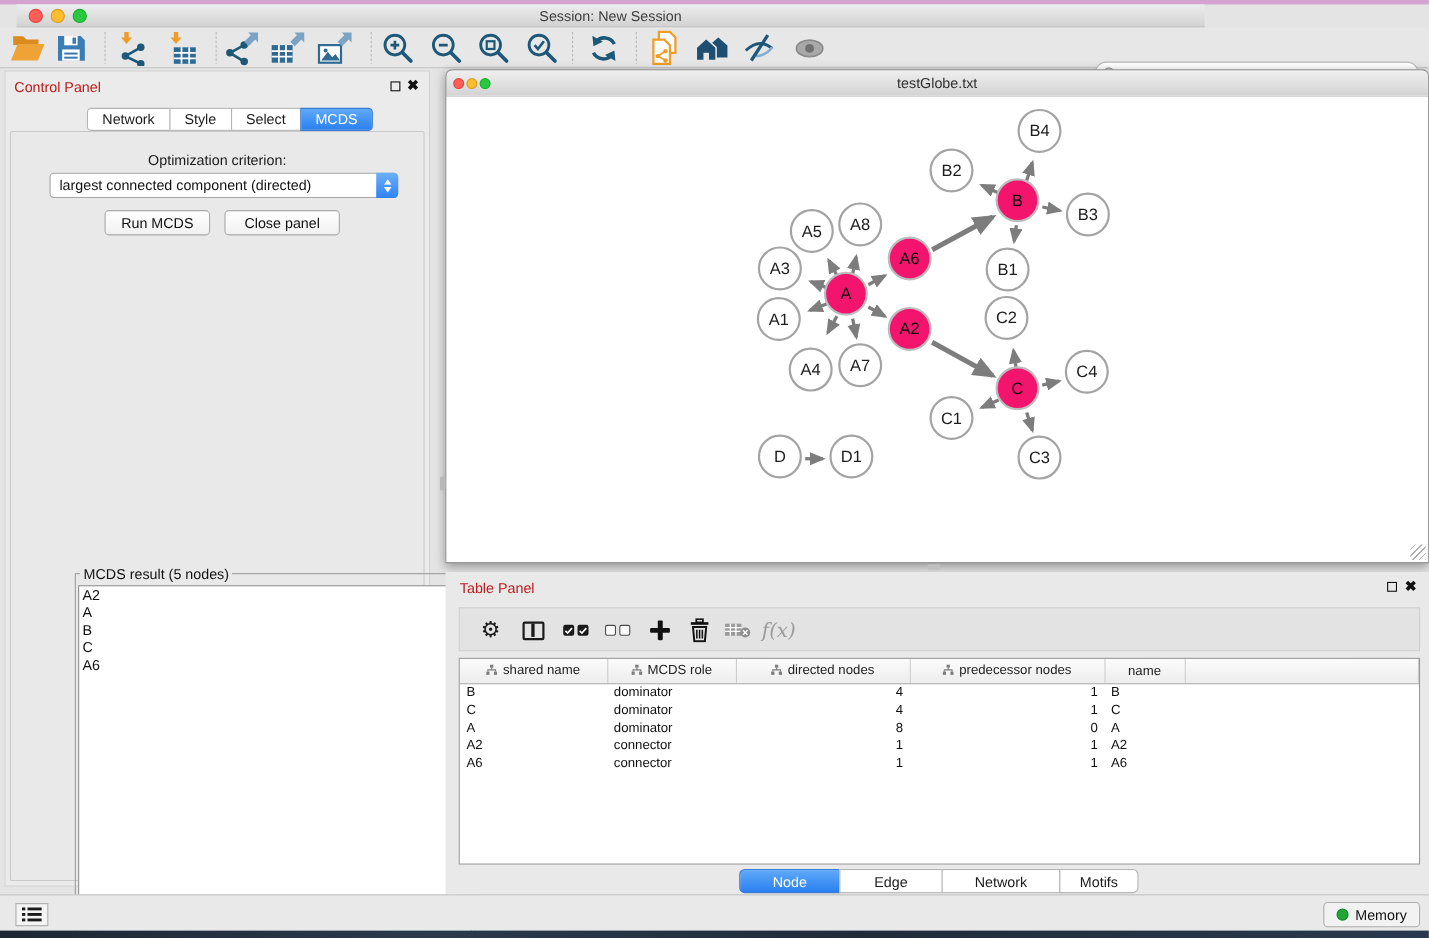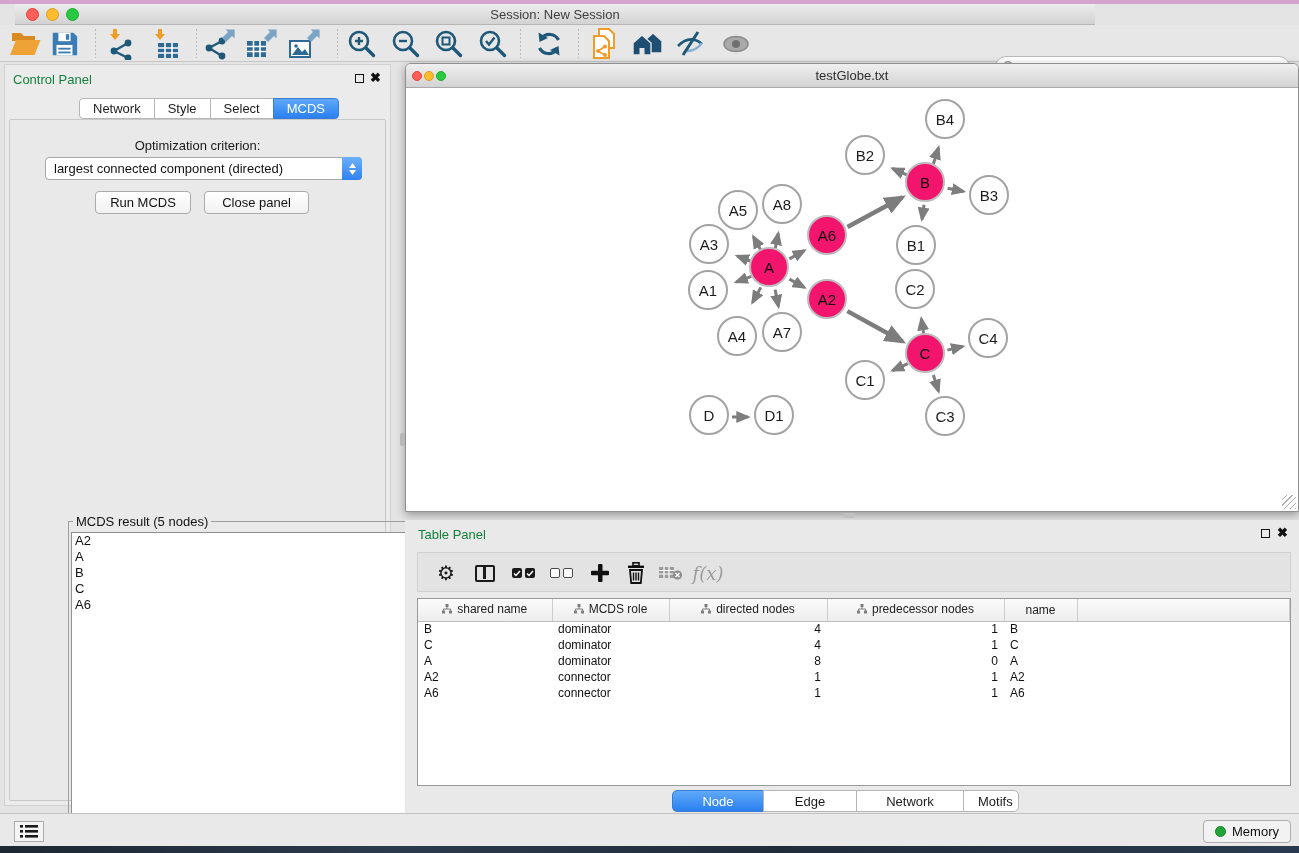--- a/index.html
+++ b/index.html
@@ -26,21 +26,21 @@
     background-image:linear-gradient(#b9b9b9 60%, transparent 40%); background-size:1px 4px; }
   .searchbox { position:absolute; left:995px; top:31px; width:295px; height:22px; background:#fff;
     border:1px solid #b9b9b9; border-radius:11px; display:flex; align-items:center; padding-left:6px; }
   .searchbox input { border:none; outline:none; flex:1; font-size:12px; background:transparent;
     font-family:"Liberation Sans", sans-serif; padding-left:4px; }
 
   
   .control-panel { position:absolute; left:4px; top:64px; width:387px; height:742px;
     background:#ebebeb; border:1px solid #d2d2d2; }
   .panel-head { position:relative; height:26px; }
-  .panel-title { position:absolute; left:8px; top:7px; font-size:13px; color:#15803d; }
+  .panel-title { position:absolute; left:8px; top:7px; font-size:13px; color:#b91c1c; }
   .float-ico { position:absolute; top:9px; width:9px; height:9px; border:1.5px solid #111; background:transparent; }
   .close-ico { position:absolute; top:5px; font-size:13px; font-weight:bold; color:#111; line-height:16px; }
   .cp-float { right:26px; } .cp-close { right:9px; }
 
   .cp-tabs { position:absolute; left:74px; top:33px; display:flex; z-index:3; }
   .seg { height:21px; line-height:20px; font-size:13px; color:#1c1c1c; background:#fff;
     border:1px solid #b5b5b5; padding:0 13px; margin-left:-1px; text-align:center; }
   .seg.first { border-radius:4px 0 0 4px; margin-left:0; }
   .seg.last { border-radius:0 4px 4px 0; }
   .seg.sel { background:linear-gradient(#5fa9f8,#2a80f1); border-color:#3a7cd0; color:#fff; }
@@ -529,21 +529,21 @@
             <td class="">A6</td>
             <td></td>
           </tr>
         </tbody>
     </table>
   </div>
   <div class="bottom-tabs">
     <div class="btab first sel" style="width:92px">Node Table</div>
     <div class="btab" style="width:94px">Edge Table</div>
     <div class="btab" style="width:108px">Network Table</div>
-    <div class="btab last" style="width:56px">Motifs</div>
+    <div class="btab last" style="width:72px">Motifs</div>
   </div>
 </div>
 
 <div class="statusbar">
   <button class="list-btn">
     <svg width="18" height="15" viewBox="0 0 18 15">
       <rect x="0" y="1" width="3" height="2.6" fill="#1a1a1a"></rect>
         <rect x="5" y="1" width="13" height="2.6" fill="#1a1a1a"></rect>
       <rect x="0" y="6" width="3" height="2.6" fill="#1a1a1a"></rect>
         <rect x="5" y="6" width="13" height="2.6" fill="#1a1a1a"></rect>

